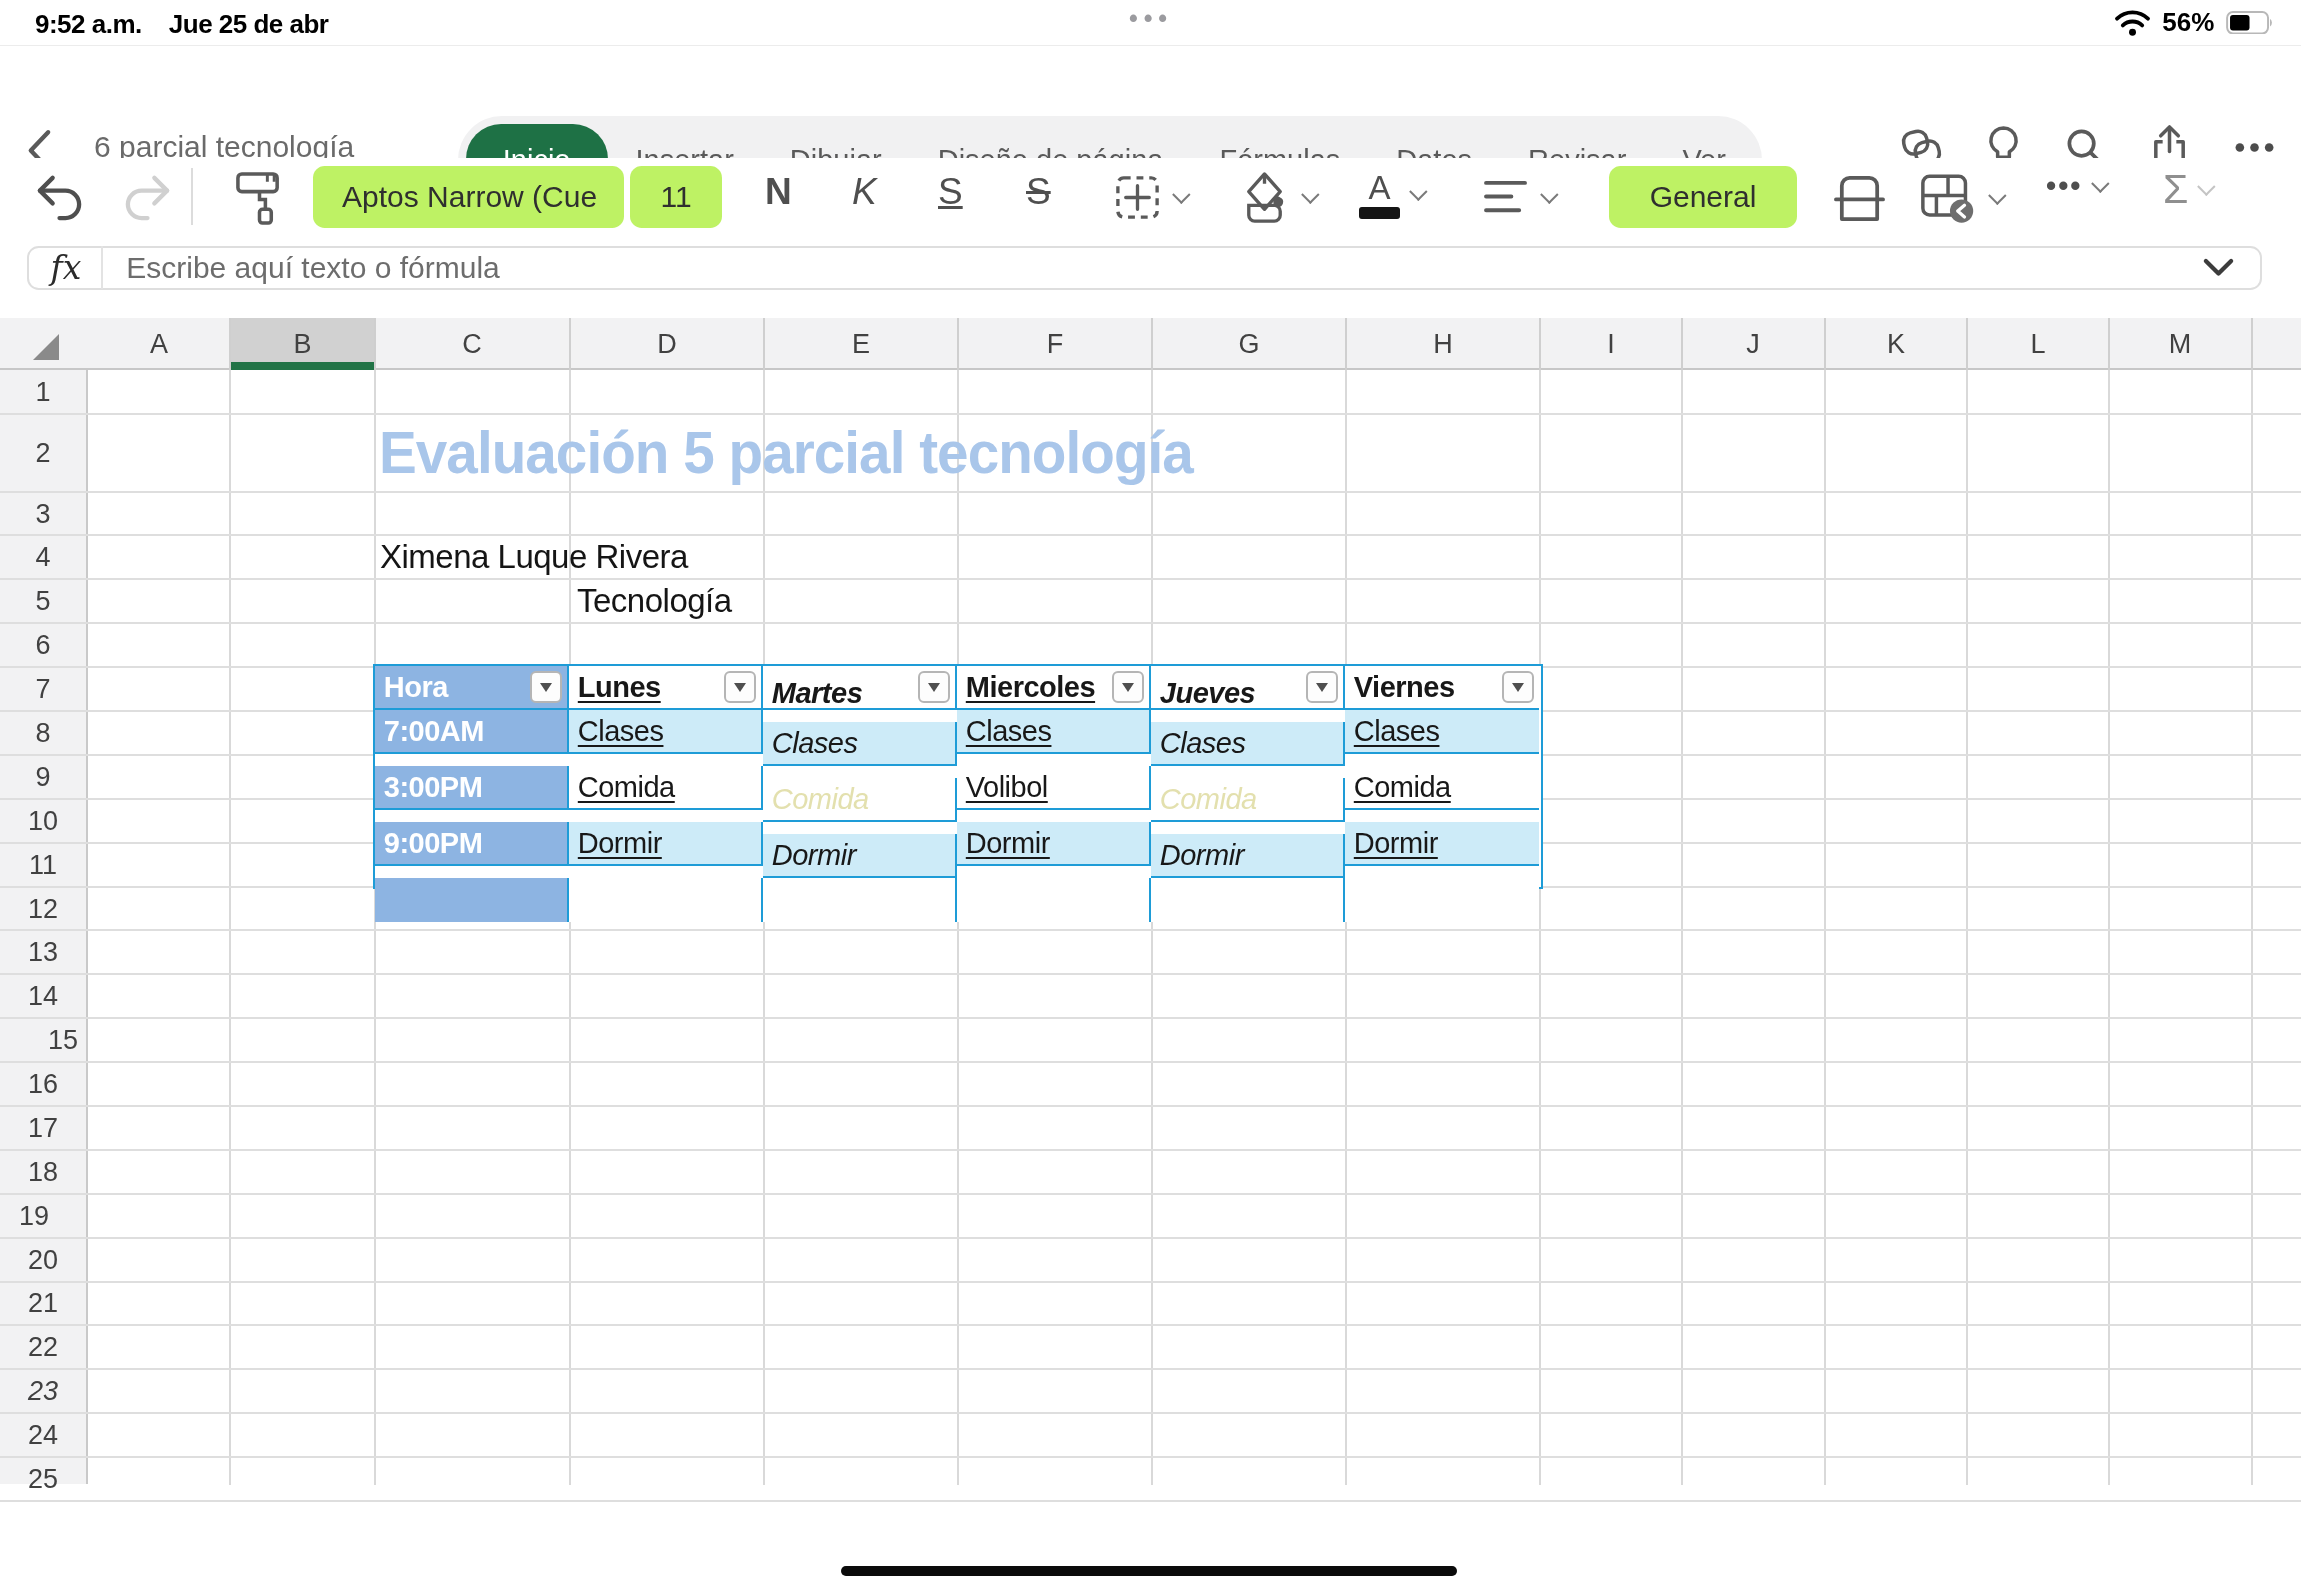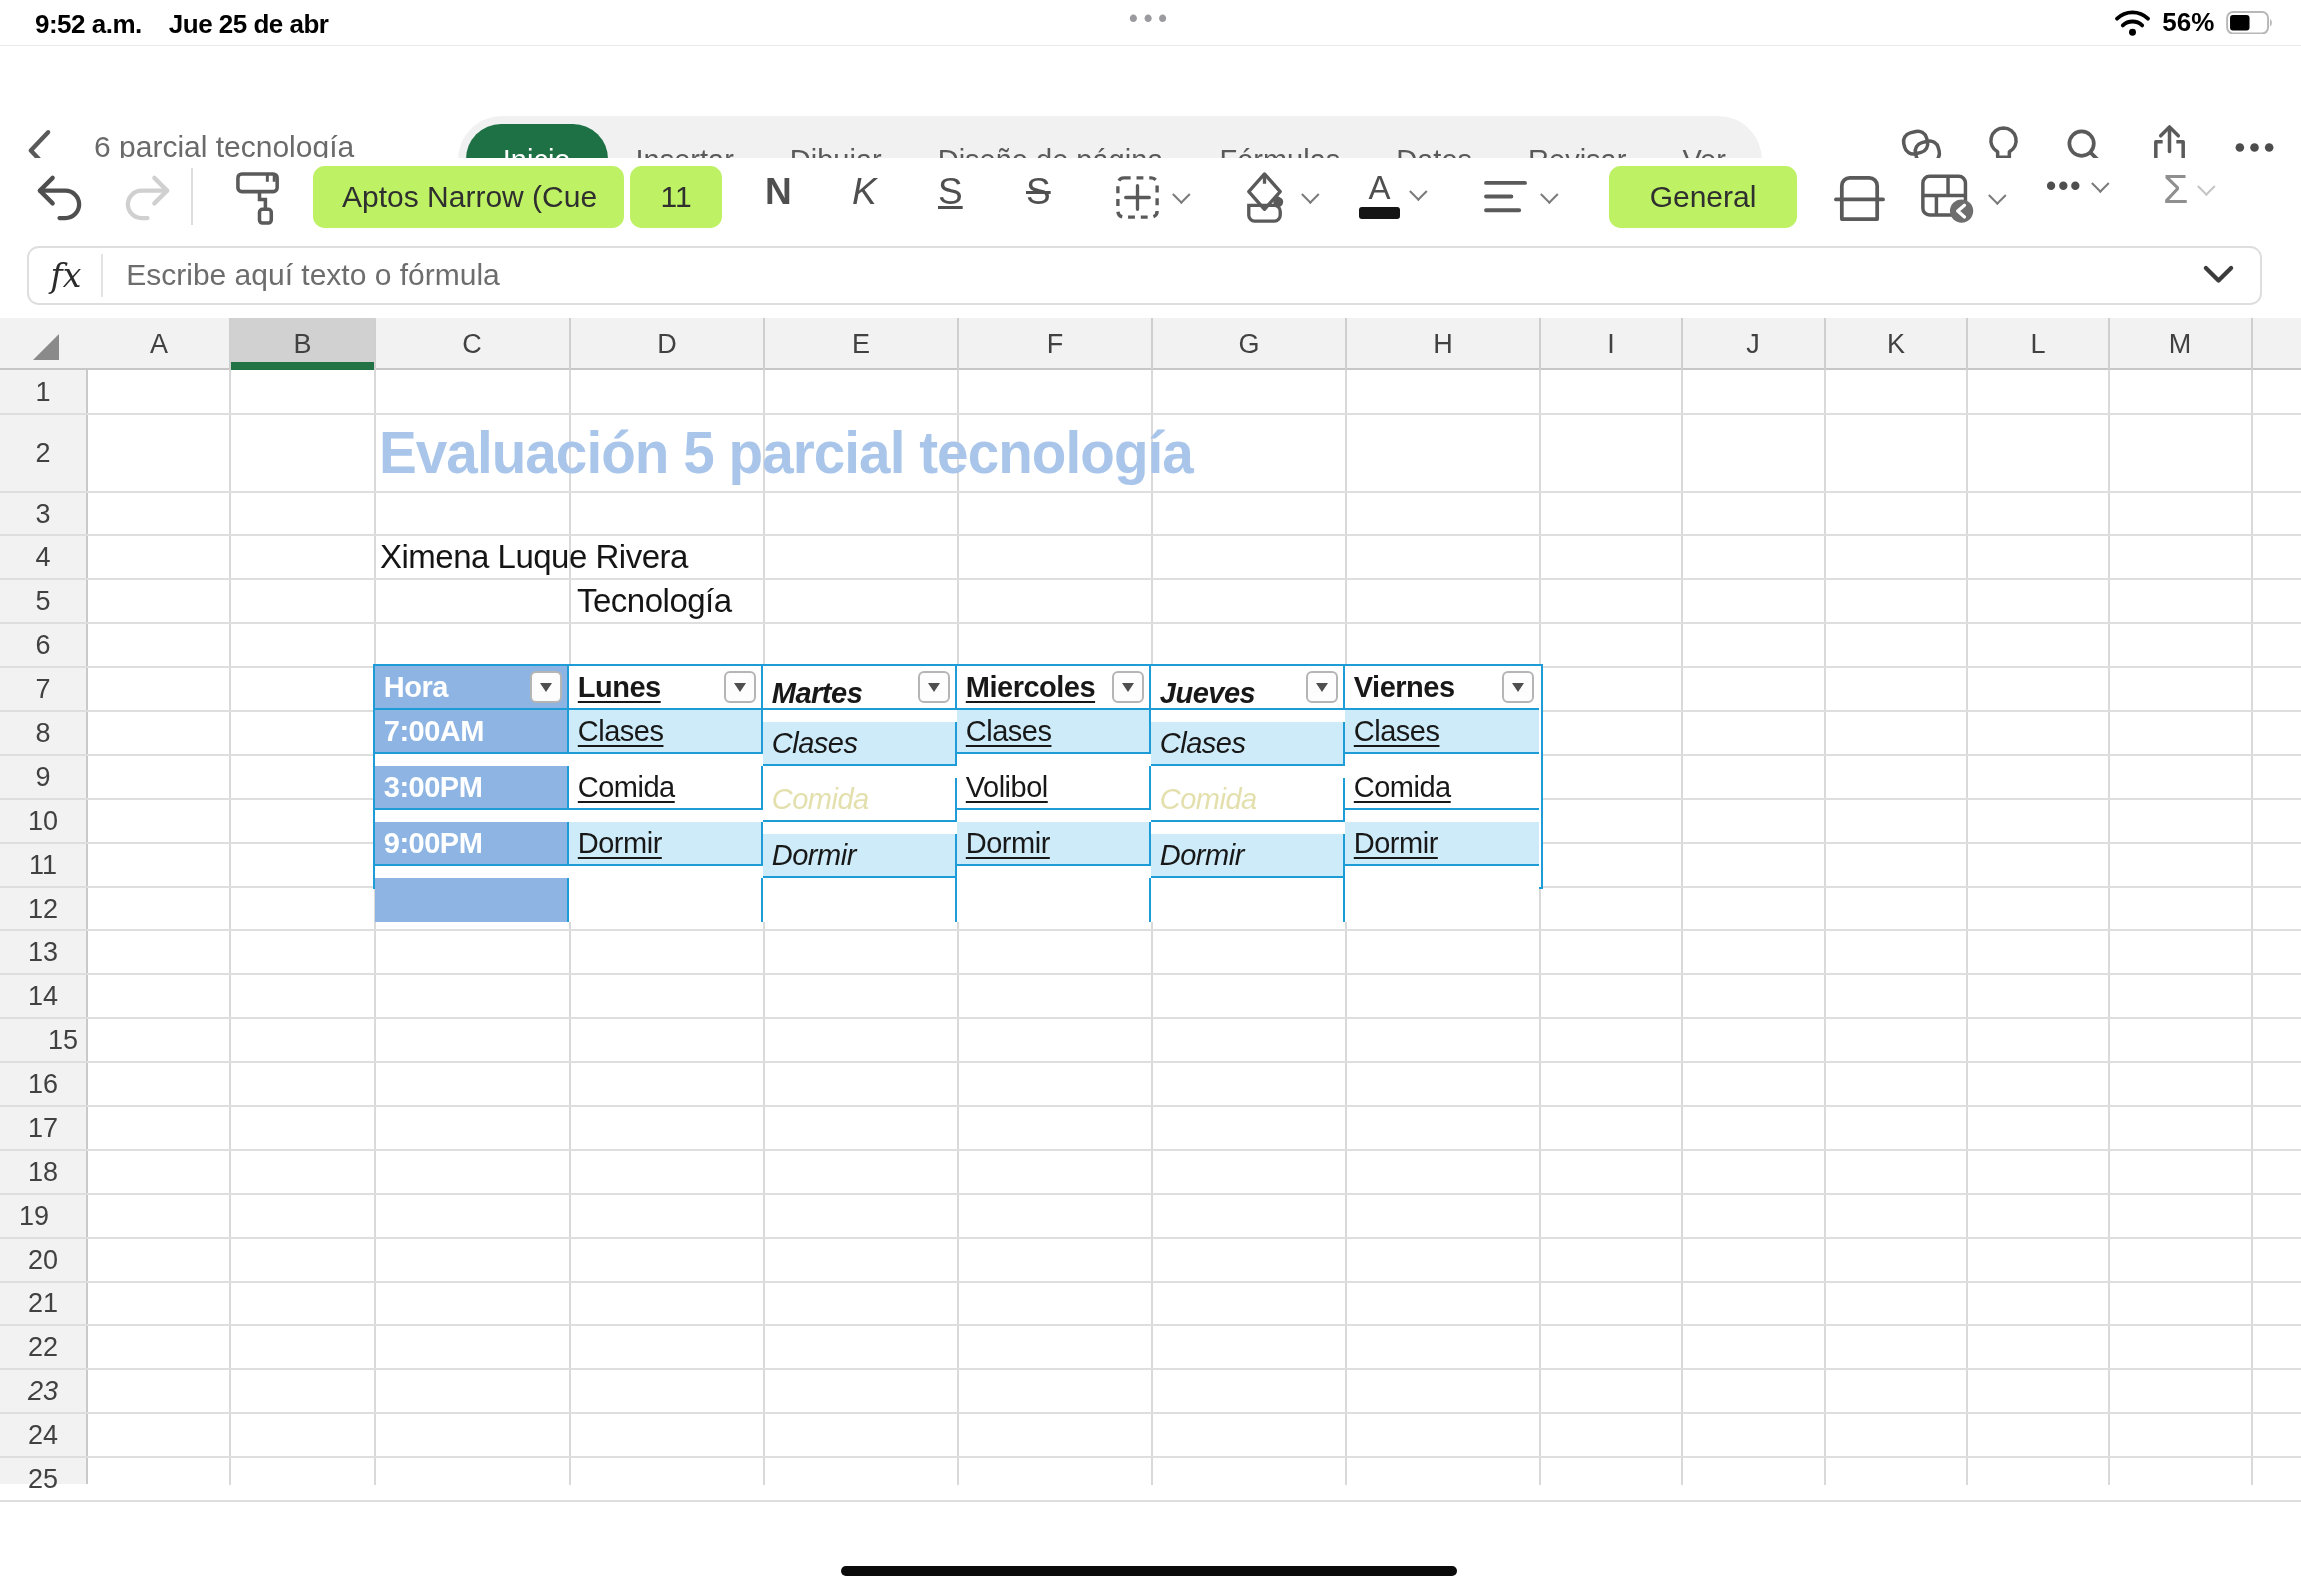--- a/index.html
+++ b/index.html
@@ -29,21 +29,21 @@
   #toolbar { left:0; top:158px; width:2302px; height:76px; background:#fff; }
   .tb-div { width:2px; height:57px; background:#dcdcdc; }
   .pill { background:#bef264; border-radius:11.7px; height:62px; display:flex; align-items:center; overflow:hidden; }
   .chev { display:inline-block; width:12.7px; height:12.7px; border-right:2.9px solid #7a7a7a; border-bottom:2.9px solid #7a7a7a; transform:rotate(45deg) translate(-2px,-2px); }
   .chev.lt { border-color:#c4c4c4; }
   .tb-letter { font-size:37px; color:#4f4f4f; }
   .grp { display:flex; align-items:center; gap:11.7px; }
 
   
   #fbarwrap { left:0; top:234px; width:2302px; height:84px; background:#fff; }
-  #fbar { left:27px; top:11.7px; width:2235px; height:59px; background:#fff; border:2px solid #dedede; border-radius:11.7px; display:flex; align-items:center; }
+  #fbar { left:27px; top:11.7px; width:2235px; height:44px; background:#fff; border:2px solid #dedede; border-radius:11.7px; display:flex; align-items:center; }
   #fx { font-family:"DejaVu Serif", serif; font-style:italic; font-size:33px; color:#2b2b2b; padding:0 19.5px 0 21.5px; }
   #fbar .sep { width:2px; height:43px; background:#e3e3e3; }
   #fxph { font-size:30px; color:#6d6d6d; padding-left:23.4px; flex:1; }
   #fbchev { margin-right:25px; }
 
   
   #sheet { left:0; top:0; width:2302px; height:1590px; }
   .ghead-bg { background:#f2f2f3; border-bottom:2px solid #c7c7c7; }
   .gut-bg { background:#f2f2f3; border-right:2px solid #c9c9c9; }
   .collab, .rowlab { font-size:27px; color:#414141; display:flex; align-items:center; justify-content:center; }

